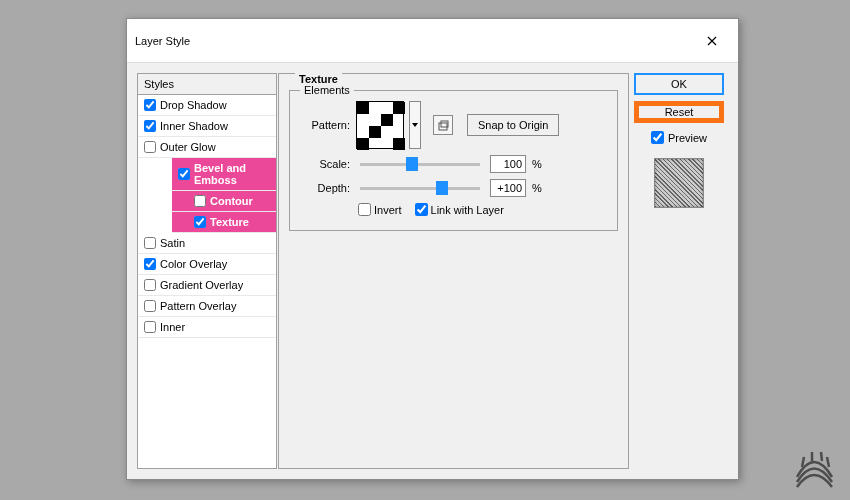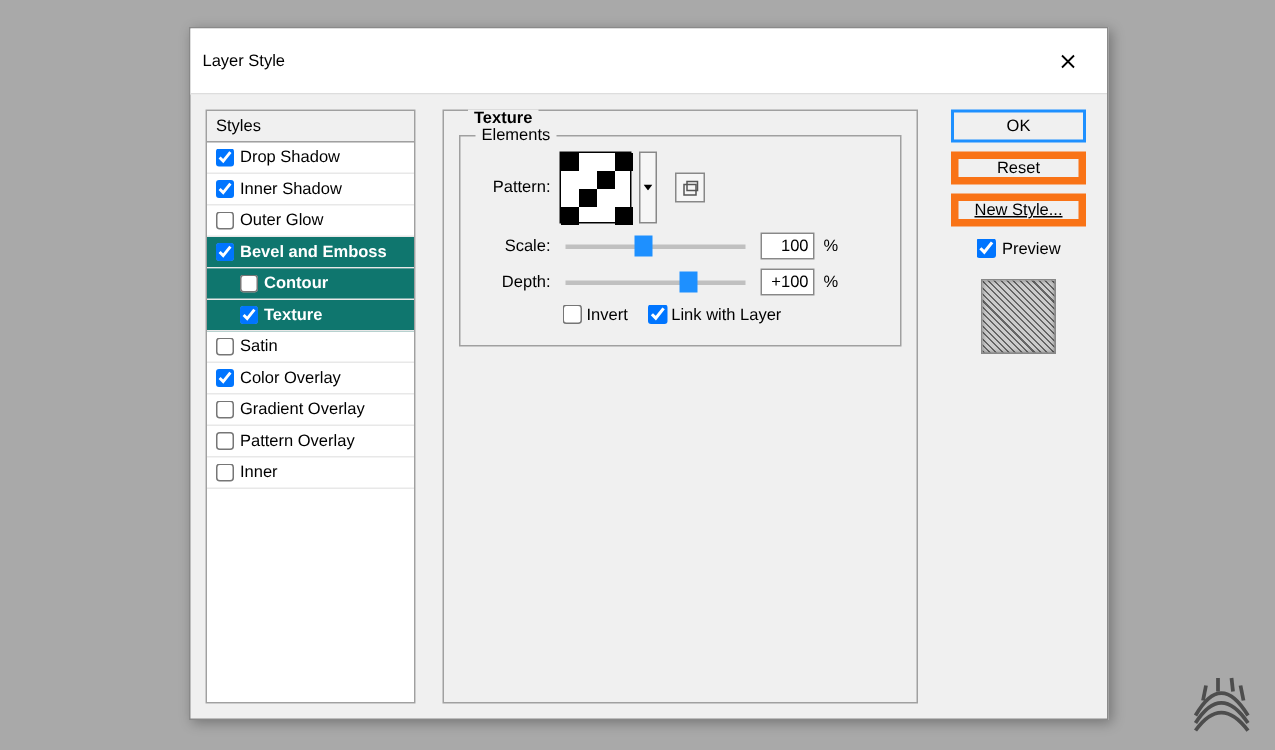--- a/index.html
+++ b/index.html
@@ -2,26 +2,26 @@
 <html><head>
 <meta charset="utf-8">
 <style>
 * { box-sizing: border-box; margin: 0; padding: 0; font-family: Arial, sans-serif; font-size: 11px; }
 body { background: #a9a9a9; width: 850px; height: 500px; position: relative; overflow: hidden; }
 .dialog { position: absolute; left: 126px; top: 18px; width: 613px; height: 462px; background: #f0f0f0; border: 1px solid #898989; box-shadow: 2px 2px 8px rgba(0,0,0,0.3); display: flex; flex-direction: column; }
 .titlebar { height: 44px; background: #fff; display: flex; align-items: center; padding: 0 8px; border-bottom: 1px solid #ddd; }
 .titlebar-title { flex: 1; color: #000; }
 .close-btn { width: 36px; height: 100%; display: flex; align-items: center; justify-content: center; cursor: pointer; }
 .close-btn svg { width: 10px; height: 10px; }
-.body { flex: 1; display: flex; padding: 10px; gap: 18px; }
+.body { flex: 1; display: flex; padding: 10px; gap: 1px; }
 .styles-col { width: 140px; border: 1px solid #a0a0a0; background: #fff; display: flex; flex-direction: column; }
 .styles-header { padding: 4px 6px; border-bottom: 1px solid #a0a0a0; background: #f0f0f0; }
 .styles-blend { padding: 5px 6px; border-bottom: 1px solid #e0e0e0; background: #f0f0f0; cursor: pointer; }
 .style-item { display: flex; align-items: center; padding: 4px 6px; border-bottom: 1px solid #e8e8e8; cursor: pointer; gap: 4px; }
-.style-item.selected { background: #0f766e; color: #fff; }
+.style-item.selected { background: #ec4899; color: #fff; margin-left: 34px; }
 .style-item.sub { padding-left: 22px; }
 .style-item input[type="checkbox"] { width: 12px; height: 12px; }
 .center-col { flex: 1; border: 1px solid #a0a0a0; background: #f0f0f0; padding: 0 10px; position: relative; }
 .section-label { position: relative; top: -1px; left: 6px; background: #f0f0f0; padding: 0 4px; display: inline-block; font-weight: bold; }
 .elements-fieldset { border: 1px solid #a0a0a0; margin-top: 4px; padding: 10px 12px 14px 12px; position: relative; }
 .elements-legend { position: absolute; top: -7px; left: 10px; background: #f0f0f0; padding: 0 4px; }
 .row { display: flex; align-items: center; margin-bottom: 6px; gap: 6px; }
 .row-label { width: 48px; text-align: right; }
 .pattern-swatch { width: 48px; height: 48px; border: 1px solid #000; background: #fff; position: relative; cursor: pointer; }
 .pattern-swatch div { position: absolute; background: #000; }
@@ -126,20 +126,21 @@
             <svg width="6" height="4">
                 <path d="M0 0 L6 0 L3 4 Z" fill="#000"></path>
               </svg>
           </div>
           <div class="snap-icon">
             <svg width="11" height="11">
                 <rect x="1" y="3" width="8" height="7" fill="none" stroke="#555"></rect>
                 <rect x="3" y="1" width="7" height="6" fill="none" stroke="#555"></rect>
               </svg>
           </div>
+          <button class="btn-snap">Snap to Origin</button>
         </div>
 
         <div class="row">
           <span class="row-label">Scale:</span>
           <div class="slider-track">
             <div class="slider-thumb" style="left:46px"></div>
           </div>
           <input class="num-input" value="100" style="">
           <span>%</span>
         </div>
@@ -166,23 +167,20 @@
       </div>
     </div>
 
     <div class="right-col">
       <div class="btn primary">
           <span>OK</span>
         </div>
       <div class="btn">
           <span>Reset</span>
         </div>
-      <div class="btn underlined">
-          <span>New Style...</span>
-        </div>
       <label class="preview-check">
         <input type="checkbox" checked="" style="">
         <span>Preview</span>
       </label>
       <div class="preview-swatch"></div>
     </div>
 
   </div>
 </div>
 

